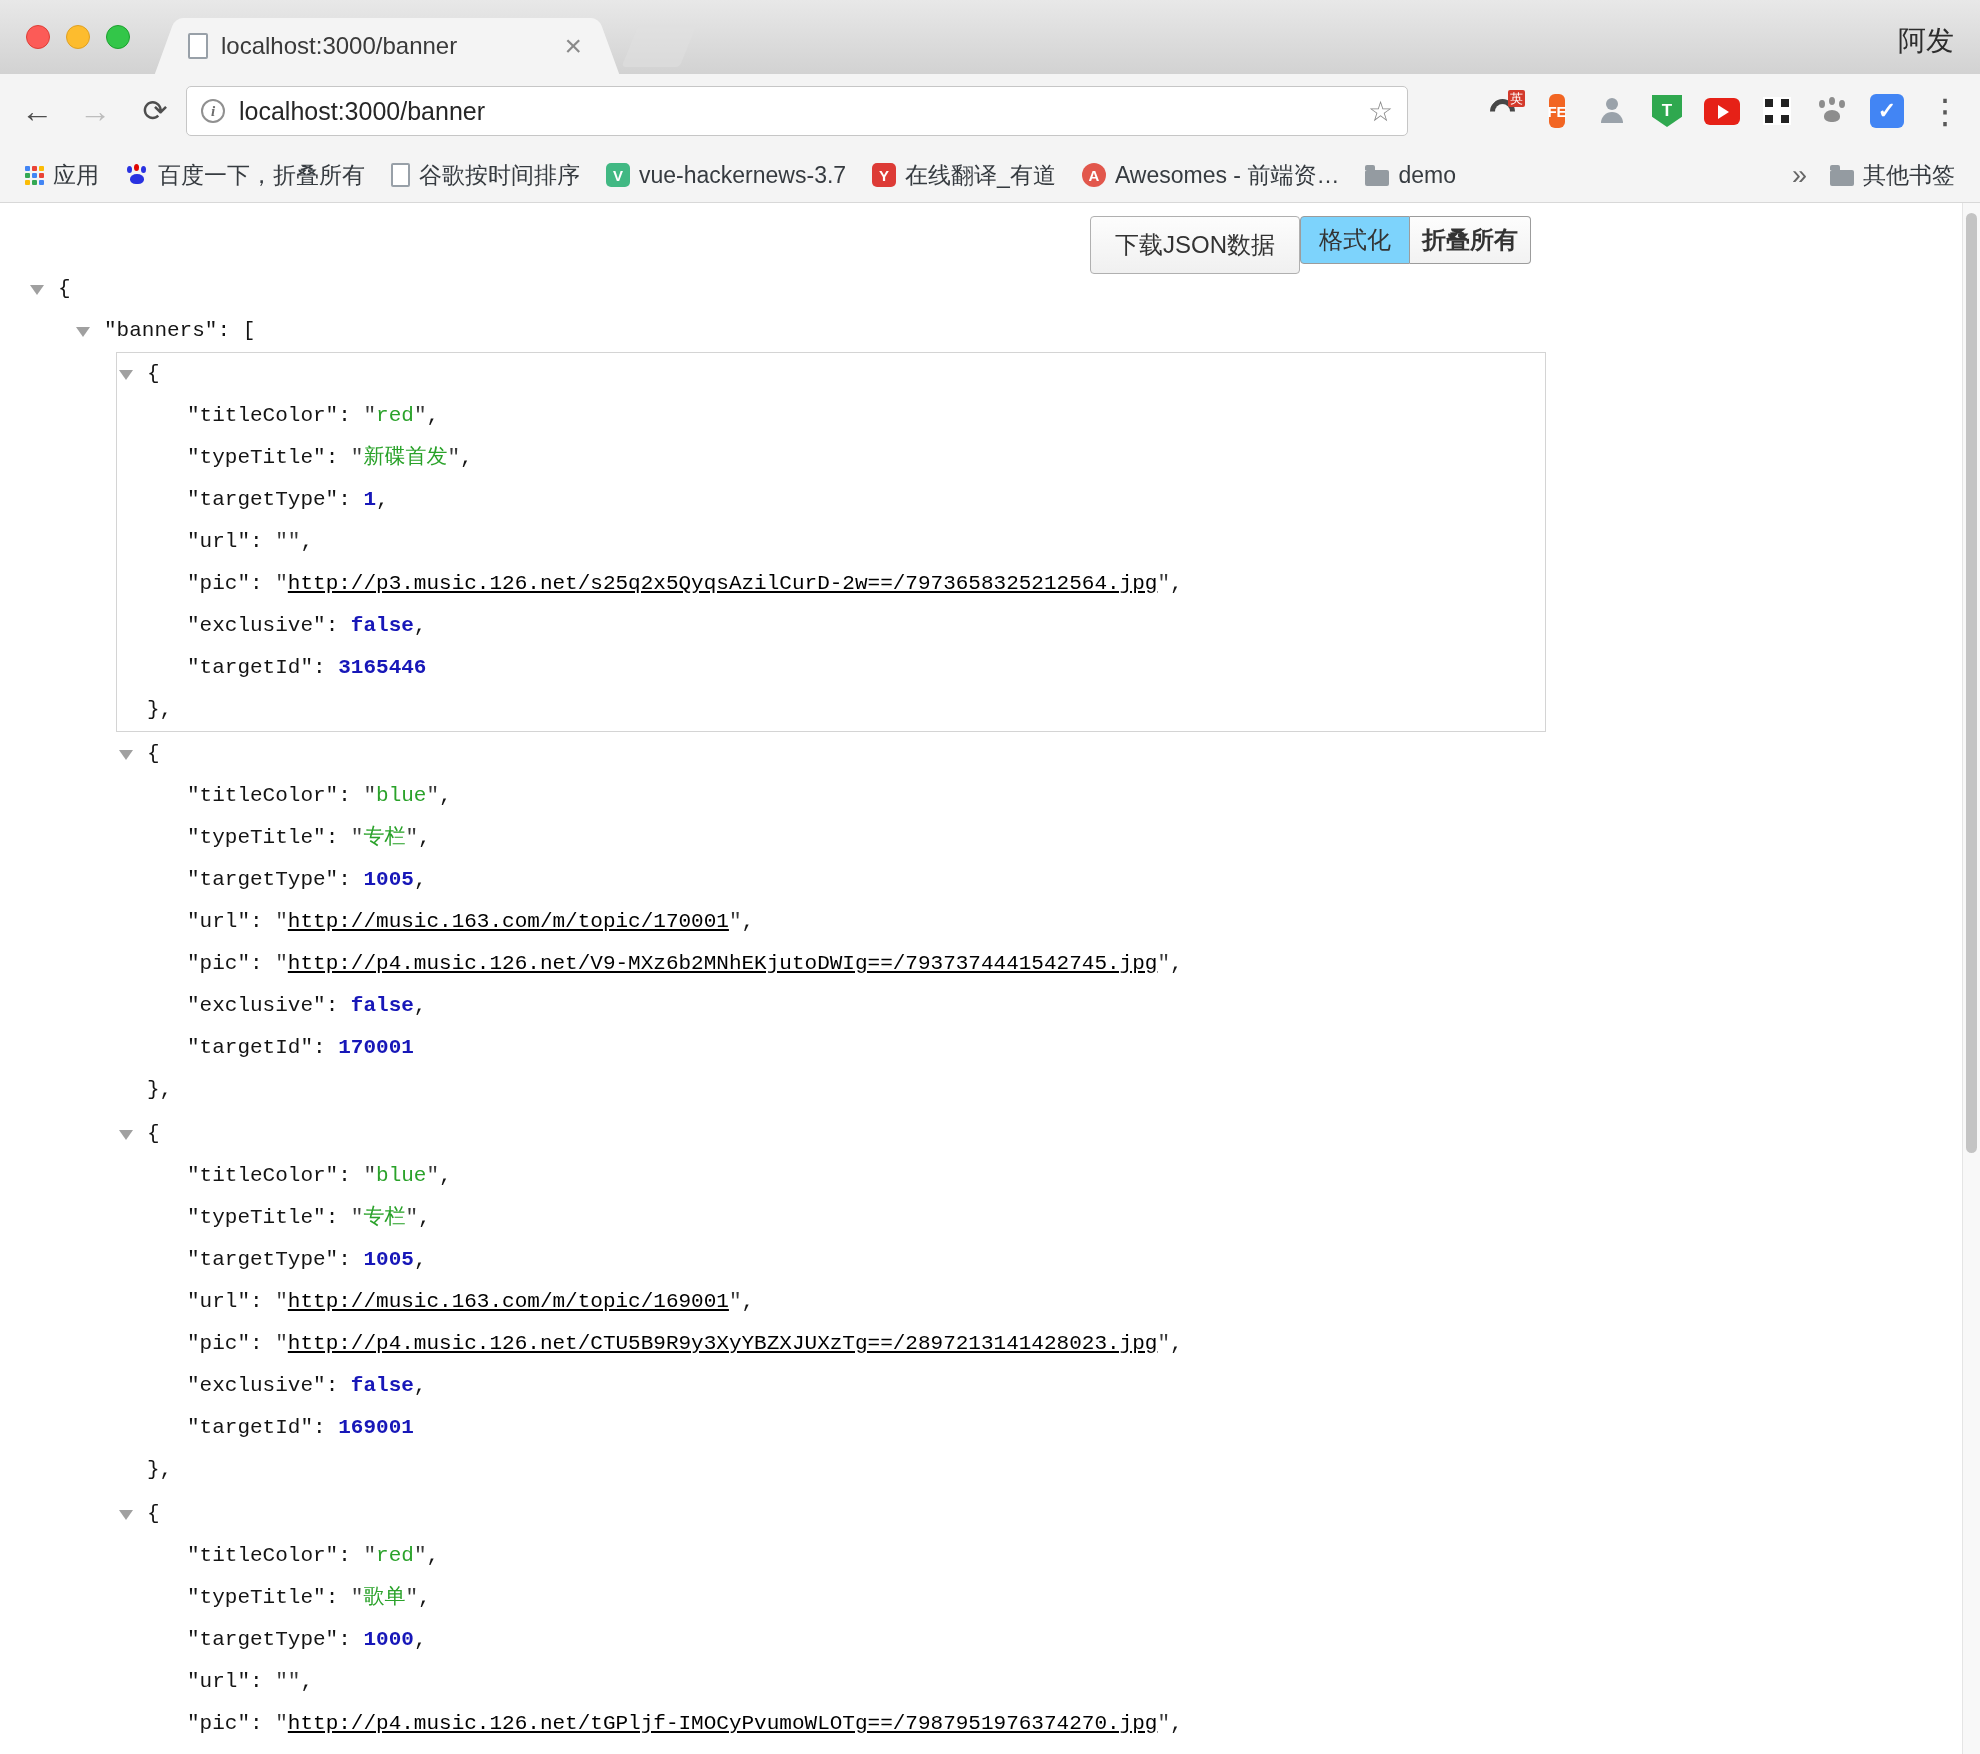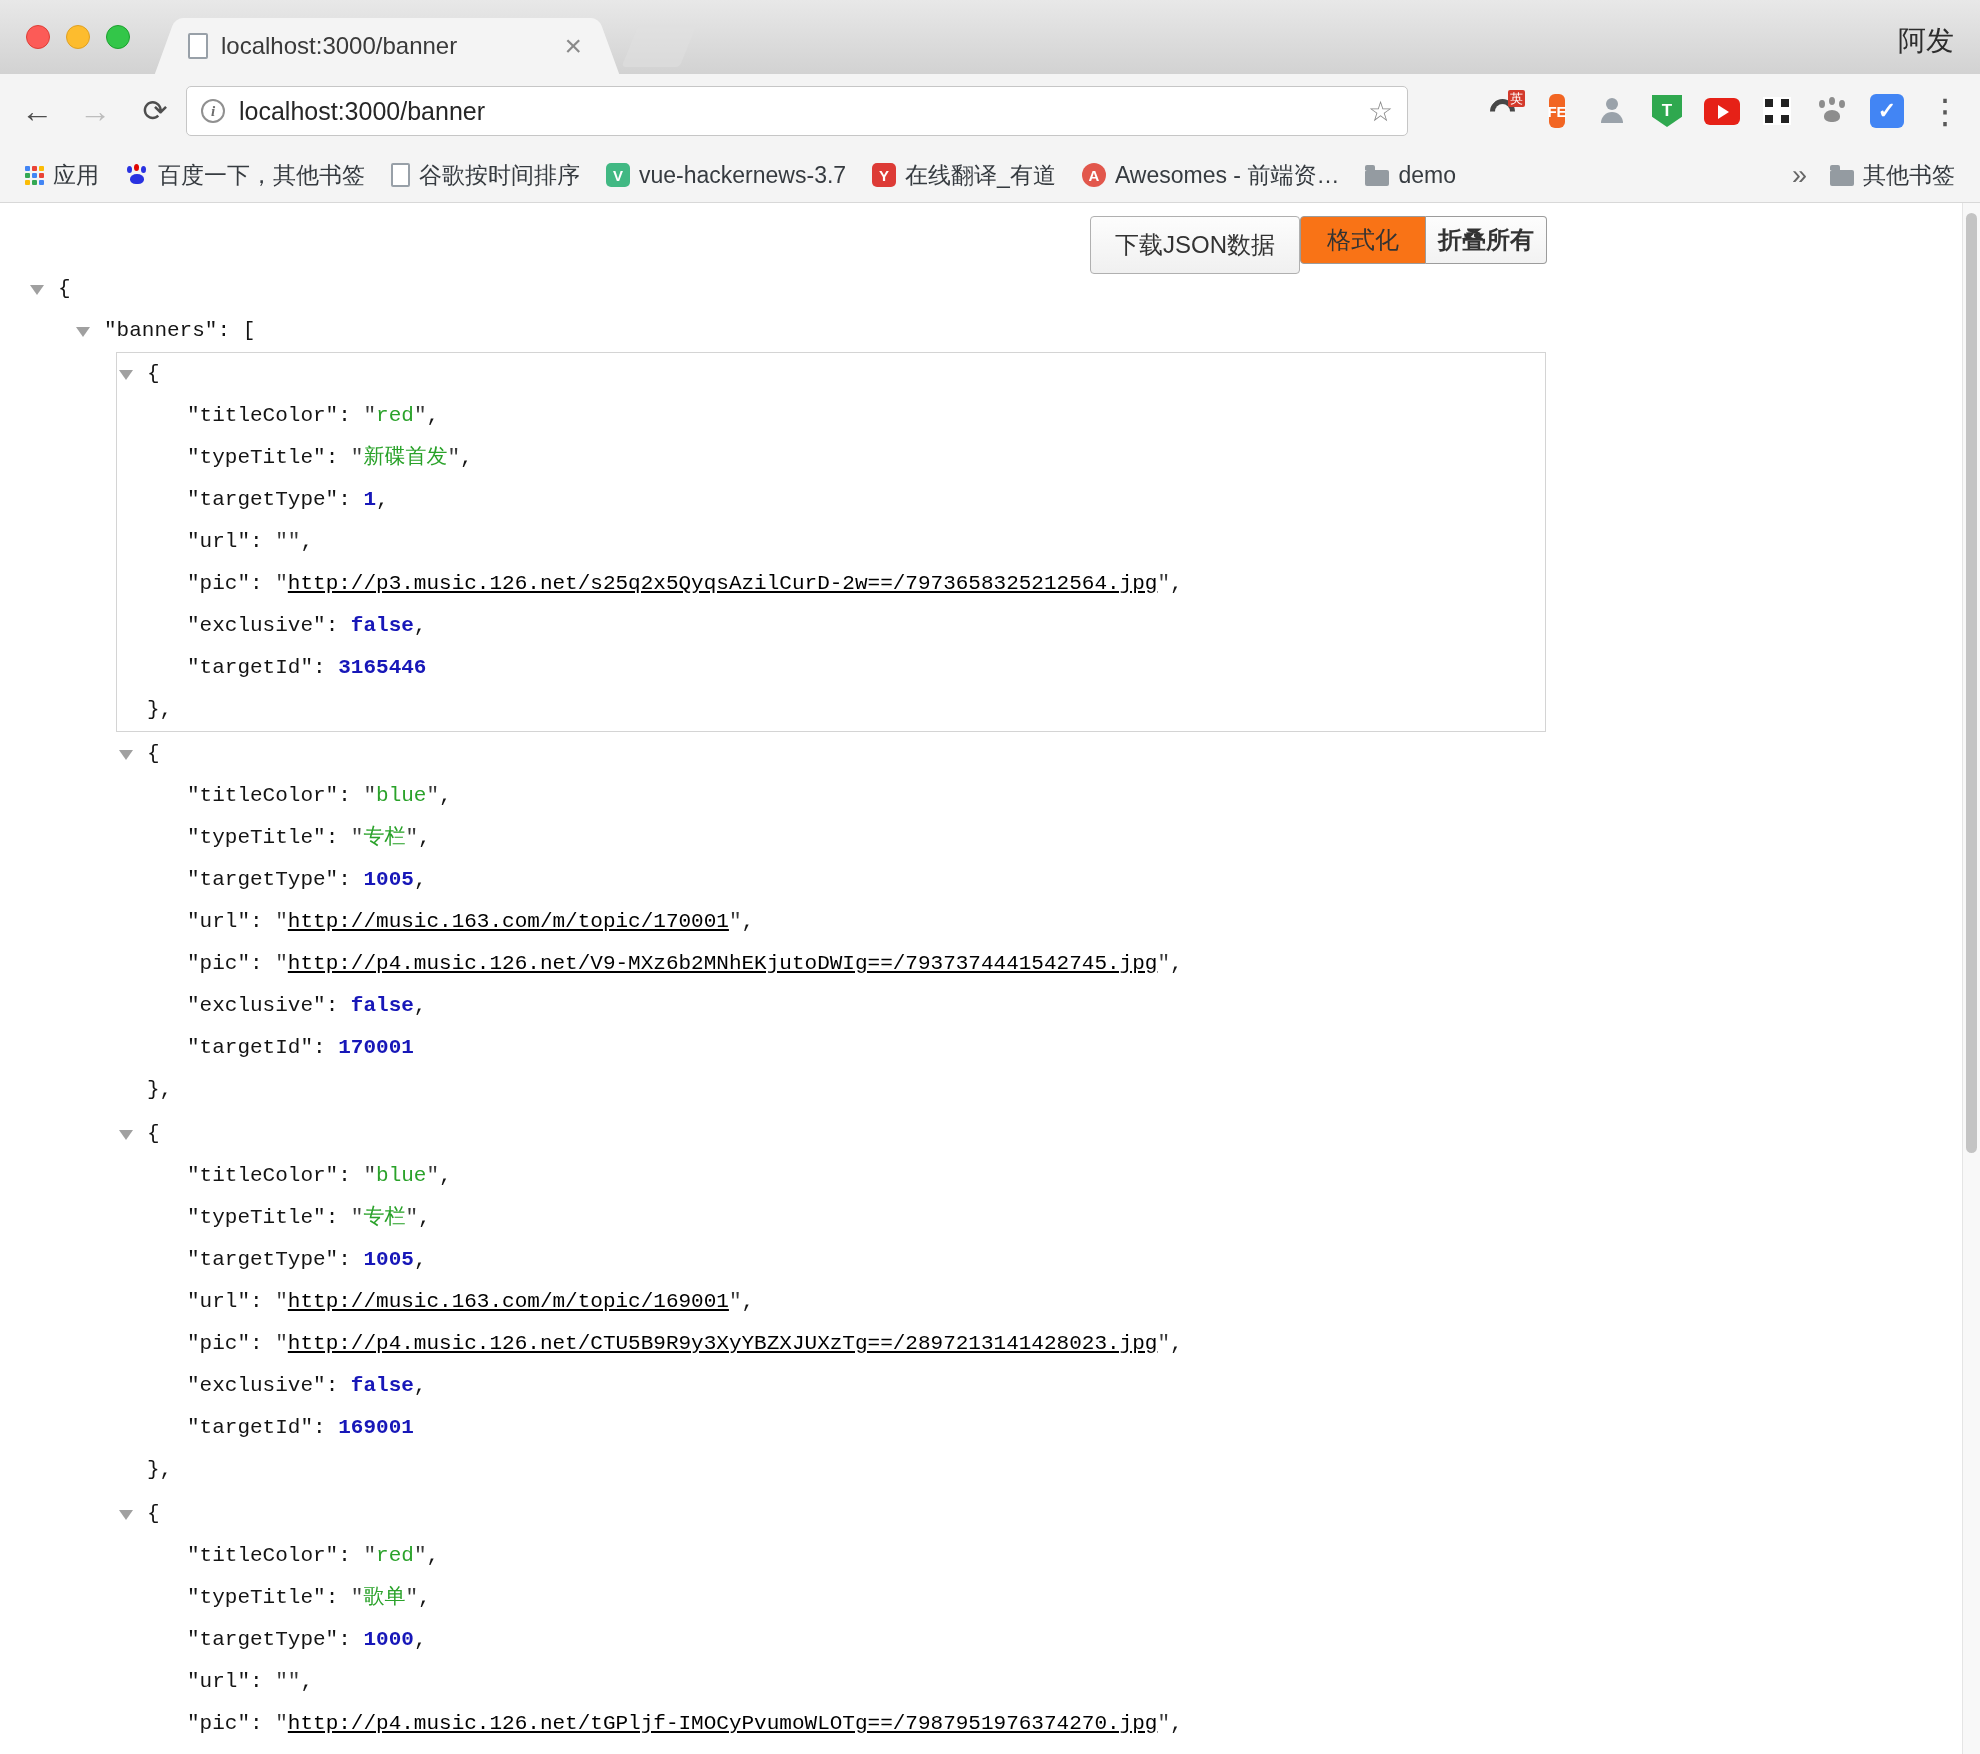--- a/index.html
+++ b/index.html
@@ -101,21 +101,21 @@
   .folder-icon::before{content:'';position:absolute;left:0;top:-5px;width:10px;height:5px;background:#949ba1;
                        border-radius:2px 2px 0 0;}
 
   
   .download-btn{position:absolute;left:1090px;top:216px;height:58px;padding:0 24px;font-size:24px;
        color:#333;background:linear-gradient(180deg,#fdfdfd,#f0f0f0);border:1px solid #b0b0b0;
        border-radius:4px;box-sizing:border-box;font-family:inherit;}
   .btn-group{position:absolute;left:1300px;top:216px;display:flex;}
   .grp-btn{height:48px;font-size:24px;color:#333;box-sizing:border-box;font-family:inherit;
            border:1px solid #9c9c9c;}
-  .grp-btn.first{border-radius:4px 0 0 4px;background:#f97316;padding:0 26px;}
+  .grp-btn.first{border-radius:4px 0 0 4px;background:#7dd3fc;padding:0 18px;}
   .grp-btn.second{border-radius:0 4px 4px 0;border-left:none;padding:0 12px;
                   background:linear-gradient(180deg,#fdfdfd,#f2f2f2);font-weight:bold;}
 
   
   #json-tree{position:absolute;left:0;top:268px;width:1960px;
              font-family:"Liberation Mono","DejaVu Sans Mono",monospace;font-size:21px;}
   .jline{position:relative;height:42px;line-height:42px;white-space:pre;}
   .lv0{padding-left:58px;}
   .lv1{padding-left:104px;}
   .tri{position:absolute;top:17px;width:0;height:0;border-left:7px solid transparent;
@@ -198,21 +198,21 @@
   </div>
 </div>
 
 <div class="bookmarks">
   <div class="bm-item">
     <span class="apps-grid"></span>
     <span>应用</span>
   </div>
   <div class="bm-item">
     <span class="paw-blue"></span>
-    <span>百度一下，其他书签</span>
+    <span>百度一下，折叠所有</span>
   </div>
   <div class="bm-item">
     <span class="page-icon"></span>
     <span>谷歌按时间排序</span>
   </div>
   <div class="bm-item">
     <span class="fav-letter vue-fav">V</span>
     <span>vue-hackernews-3.7</span>
   </div>
   <div class="bm-item">

